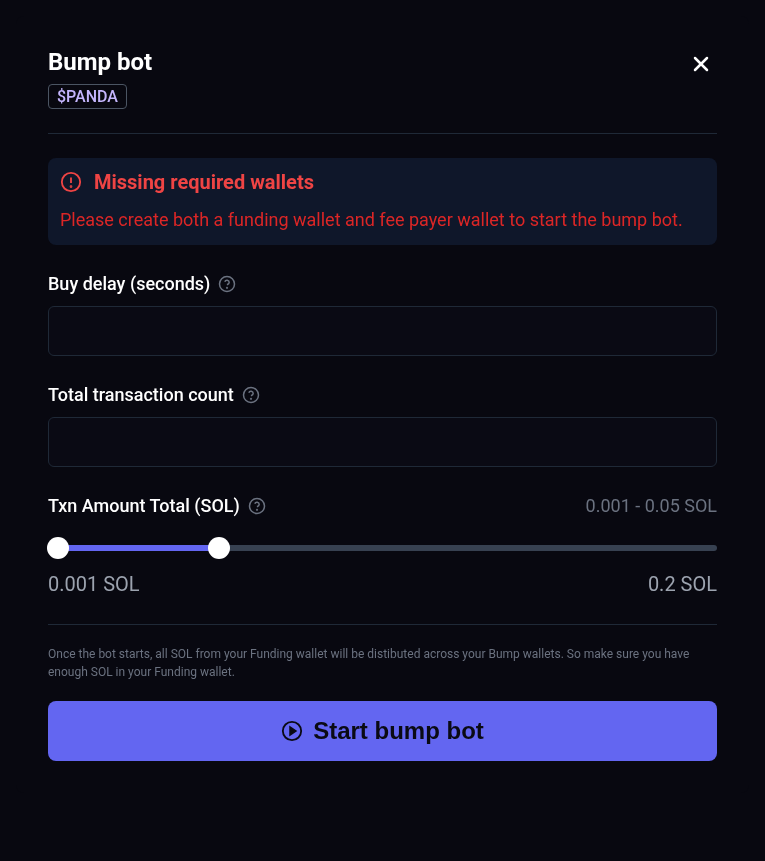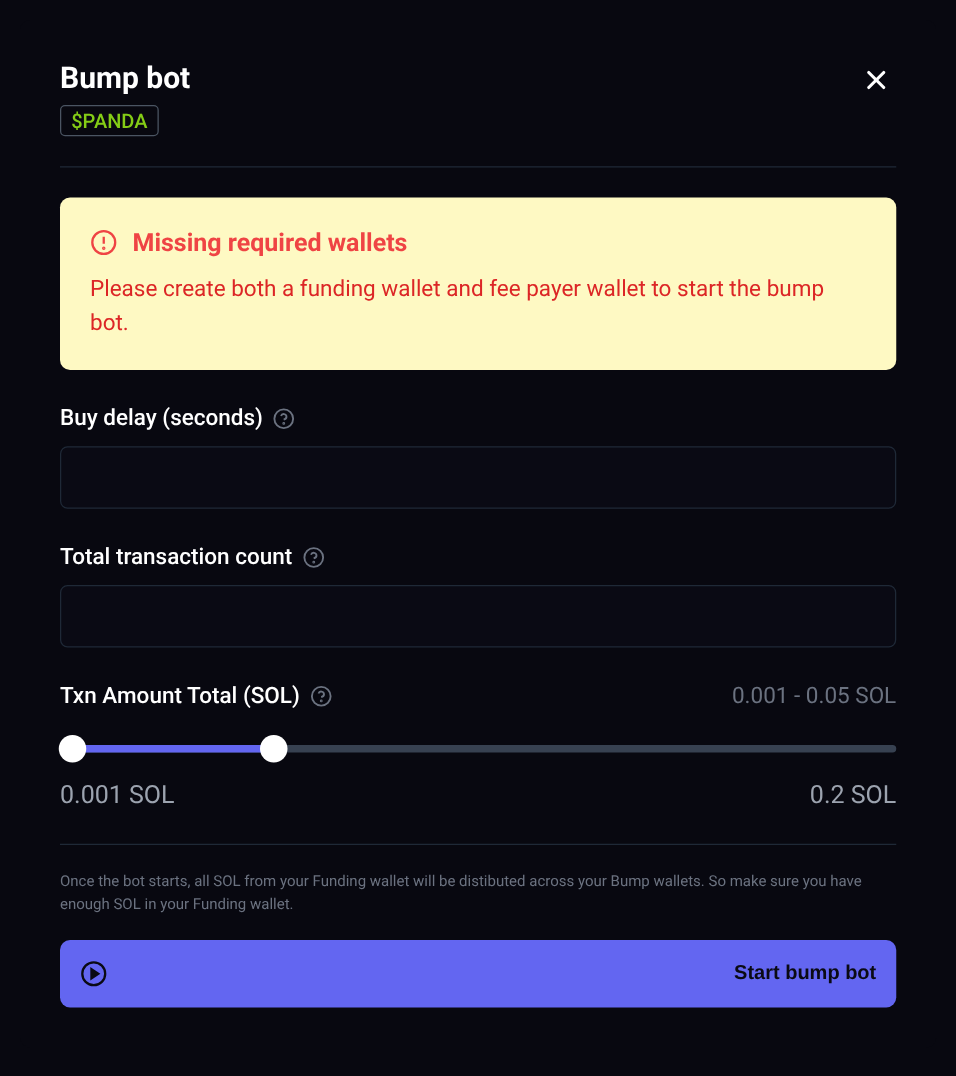--- a/index.html
+++ b/index.html
@@ -40,43 +40,43 @@
       color: #6b7280;
       display: flex;
       align-items: center;
       gap: 8px;
     }
     .token-badge {
       display: inline-block;
       border: 1px solid #4b5563;
       border-radius: 4px;
       padding: 2px 8px;
-      color: #84cc16;
+      color: #c4b5fd;
       font-size: 16px;
       font-weight: 500;
     }
     .close-btn {
       background: none;
       border: none;
       color: #ffffff;
       cursor: pointer;
       padding: 4px;
       display: flex;
       align-items: center;
       justify-content: center;
     }
     .divider {
       border: none;
       border-top: 1px solid #1f2937;
       margin-bottom: 24px;
     }
     .alert {
-      background: #fef9c3;
+      background: #0f172a;
       border-radius: 8px;
-      padding: 24px;
+      padding: 12px;
       margin-bottom: 28px;
     }
     .alert-header {
       display: flex;
       align-items: center;
       gap: 12px;
       margin-bottom: 12px;
     }
     .alert-title {
       font-size: 20px;
@@ -184,26 +184,26 @@
       line-height: 1.5;
       margin-bottom: 20px;
     }
     .start-btn {
       width: 100%;
       background: #6366f1;
       border: none;
       border-radius: 8px;
       padding: 16px;
       color: #0a0a14;
-      font-size: 16px;
+      font-size: 24px;
       font-weight: 600;
       cursor: pointer;
       display: flex;
       align-items: center;
-      justify-content: space-between;
+      justify-content: center;
       gap: 10px;
     }
   </style>
 </head>
 <body>
 
 <div class="modal">
   <div class="header">
     <div class="header-text">
       <div class="title">Bump bot</div>

